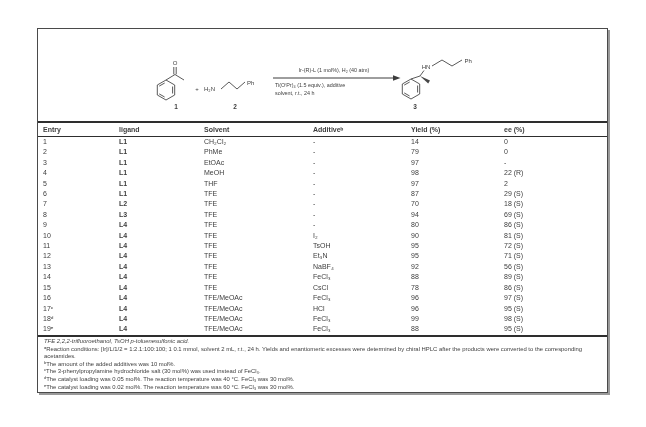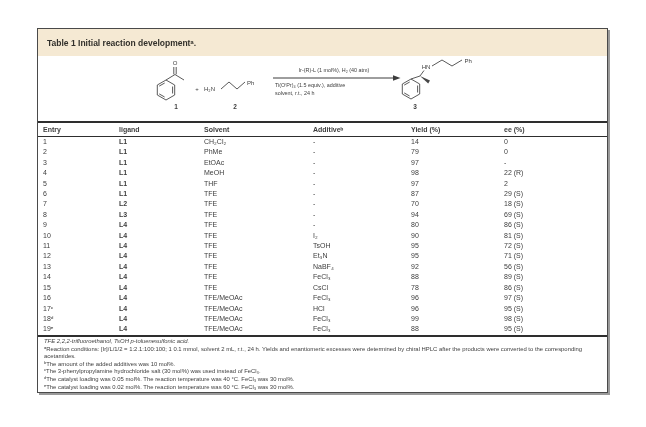--- a/index.html
+++ b/index.html
@@ -40,21 +40,20 @@
     font-size: 5.9px; line-height: 7.6px; color: #3e3e3e;
   }
   .fn { white-space: normal; }
   .fn-abbrev { font-style: italic; }
 </style>
 </head>
 <body>
 
 <div class="panel">
 
-  <div class="title-bar">Table 1 Initial reaction developmentᵃ.</div>
 
   <div class="scheme">
     <svg viewBox="0 0 569 65">
 
       <g>
         <polygon class="bond" points="128,24 136.7,29 136.7,39 128,44 119.3,39 119.3,29"></polygon>
         <line class="bond" x1="134.6" y1="30.5" x2="134.6" y2="37.5"></line>
         <line class="bond" x1="126.6" y1="41.0" x2="121.2" y2="37.9"></line>
         <line class="bond" x1="121.2" y1="30.1" x2="126.7" y2="27.0"></line>
         <line class="bond" x1="128" y1="24" x2="137" y2="18.5"></line>

